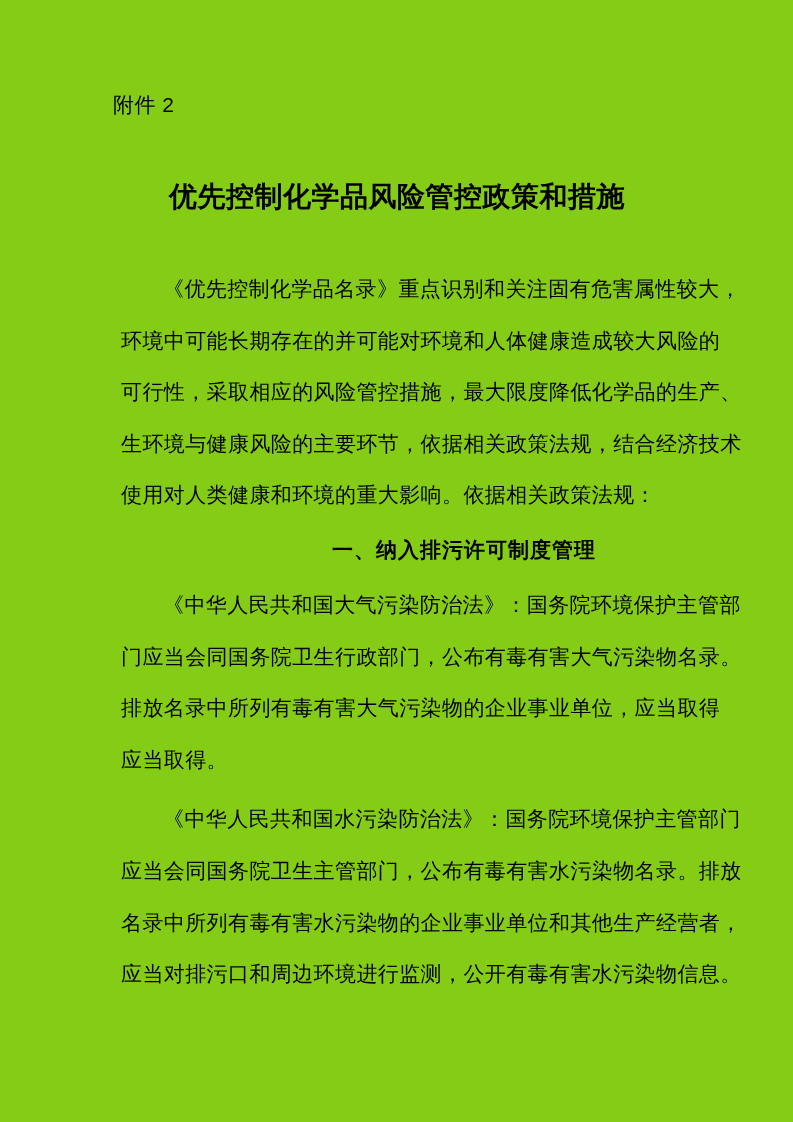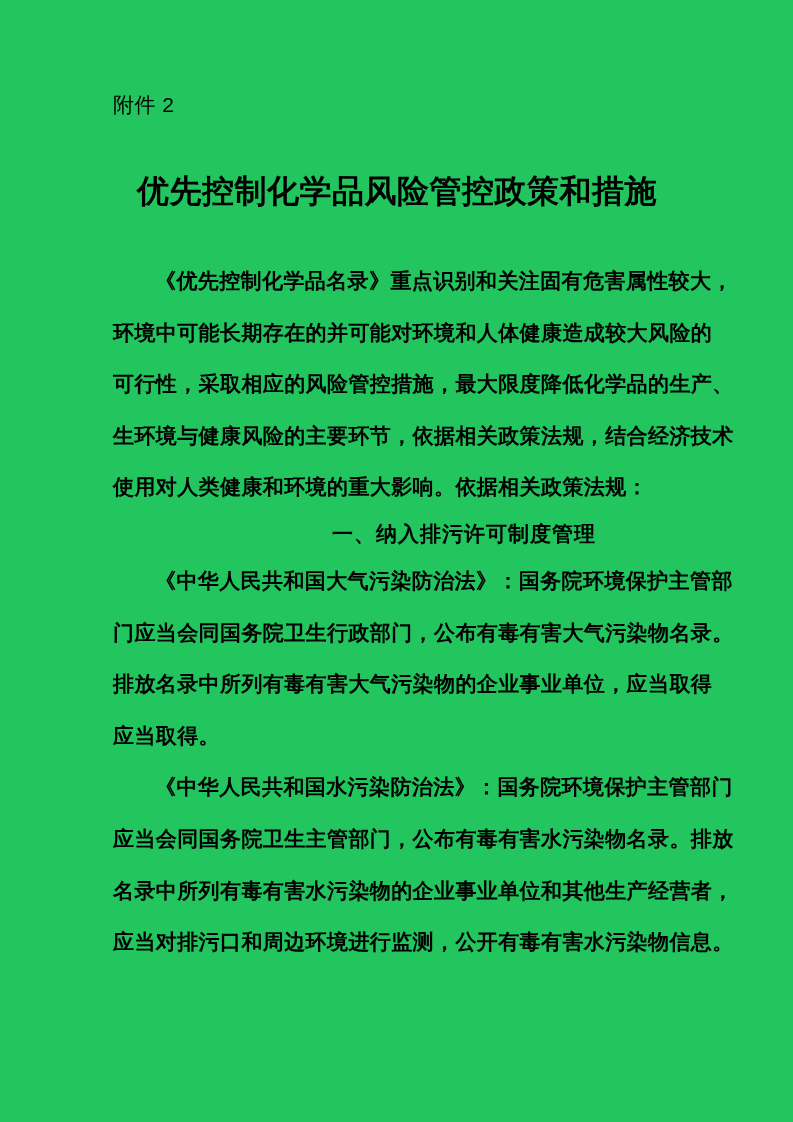--- a/index.html
+++ b/index.html
@@ -4,54 +4,53 @@
 <style>
   html, body {
     margin: 0;
     padding: 0;
     background: #ffffff;
   }
   .page {
     position: relative;
     width: 793px;
     height: 1122px;
-    background: #22c55e;
+    background: #84cc16;
     color: #000000;
     font-family: "Liberation Sans", "DejaVu Sans", sans-serif;
     overflow: hidden;
   }
   .attachment {
     position: absolute;
     left: 113px;
     top: 91px;
     font-size: 21px;
     line-height: 28px;
     letter-spacing: 0.5px;
   }
   .doc-title {
     position: absolute;
     left: 1px;
     right: 0;
     top: 170px;
-    margin: 0;
+    margin: 8px;
     text-align: center;
-    font-size: 32px;
+    font-size: 28px;
     font-weight: bold;
     letter-spacing: 0.5px;
   }
   .content {
     position: absolute;
     left: 113px;
     top: 255px;
     width: 672px;
   }
   .para {
-    margin: 0;
+    margin: 8px;
     padding: 0;
-    font-weight: bold;
   }
   .line {
     font-size: 21px;
     line-height: 51.6px;
     letter-spacing: 0.4px;
     white-space: nowrap;
   }
   .line.indent {
     padding-left: 42px;
   }

